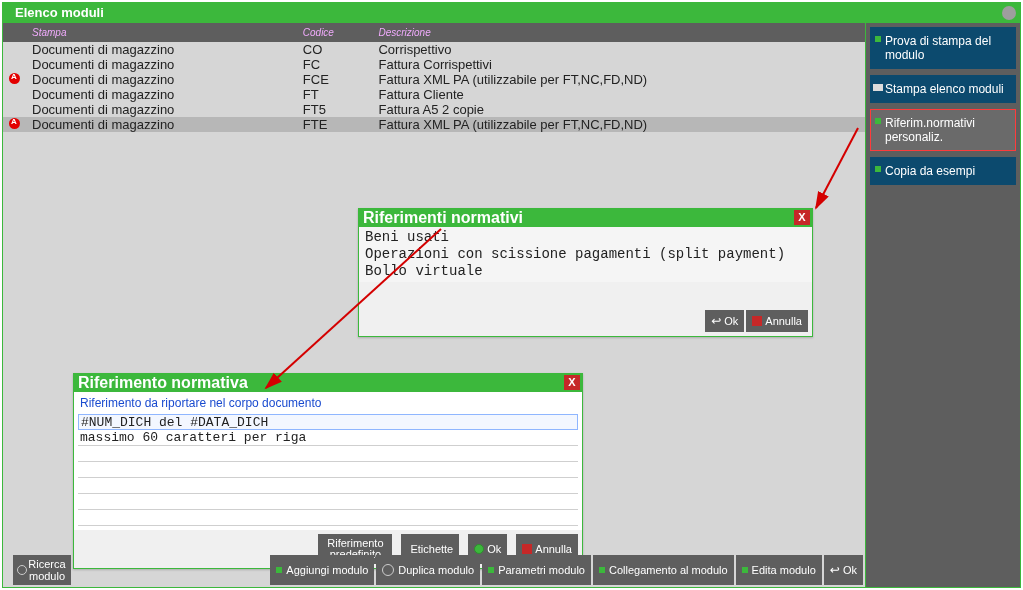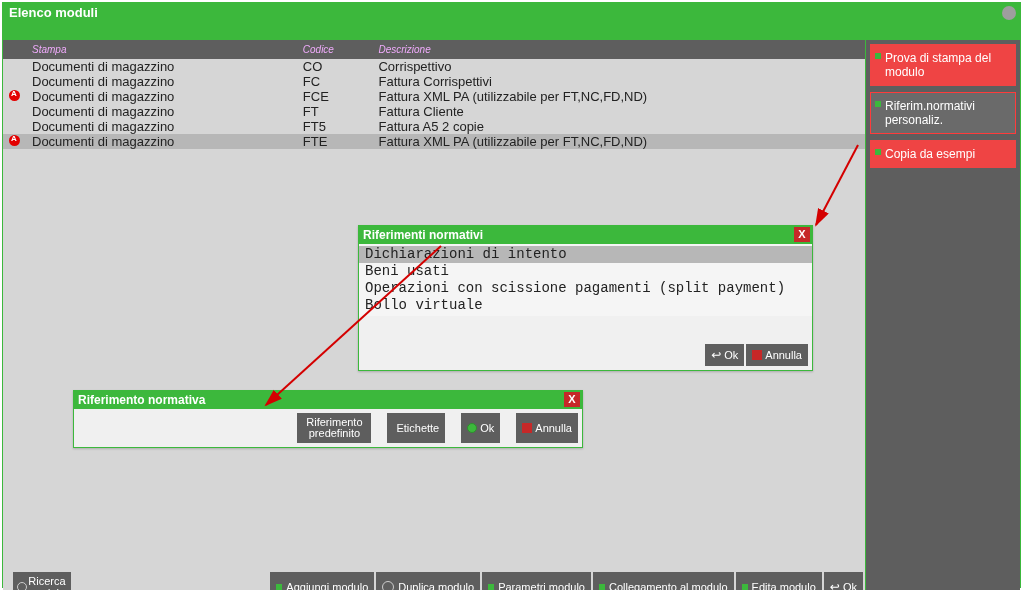--- a/index.html
+++ b/index.html
@@ -17,23 +17,23 @@
   .app-frame {
     position: absolute;
     left: 2px; top: 2px;
     width: 1019px; height: 586px;
     border: 1px solid #3cb83c;
   }
   .titlebar {
     background: #3cb83c;
     color: #fff;
     font-weight: bold;
-    height: 37px;
+    height: 20px;
     line-height: 20px;
-    padding-left: 6px;
+    padding-left: 12px;
     position: relative;
   }
   .titlebar .title-close {
     position: absolute; right: 4px; top: 3px;
     width: 14px; height: 14px; border-radius: 50%;
     background: #9e9e9e;
   }
   
   .content-row {
     display: flex;
@@ -74,21 +74,21 @@
   .red-dot {
     display: inline-block; width: 11px; height: 11px; border-radius: 50%;
     background: #e30000; position: relative;
   }
   .red-dot::after {
     content: "A"; color: #fff; font-size: 8px; font-weight: bold;
     position: absolute; left: 2px; top: -1px;
   }
   
   .side-btn {
-    background: #ef4444;
+    background: #0c4a6e;
     color: #fff;
     padding: 6px 6px 6px 14px;
     font-size: 12px;
     line-height: 14px;
     border: 1px solid transparent;
     position: relative;
   }
   .side-btn.highlight { border: 1px solid #ff3b3b; background: #6a6a6a; }
   .side-btn::before {
     content: ""; position: absolute; left: 4px; top: 8px;
@@ -131,21 +131,21 @@
   
   .popup {
     position: absolute;
     border: 1px solid #3cb83c;
     background: #fff;
     box-shadow: 0 1px 2px rgba(0,0,0,.2);
   }
   .popup .ptitle {
     background: #3cb83c; color: #fff; font-weight: bold;
     height: 18px; line-height: 18px; padding: 0 4px;
-    font-size: 12px;
+    font-size: 16px;
   }
   .popup .pclose {
     position: absolute; right: 2px; top: 1px;
     width: 16px; height: 15px; background: #c62828; color:#fff;
     font-weight: bold; font-size: 11px; text-align: center; line-height: 15px;
   }
   
   .p1 { left: 355px; top: 185px; width: 455px; }
   .p1 .list {
     font-family: "Courier New", monospace;
@@ -170,21 +170,21 @@
     padding: 0 4px 4px;
     background:#fff;
   }
   .p2 .textpad .ta-row {
     border-bottom:1px solid #cfcfcf;
     font-family:"Courier New",monospace; font-size:13px;
     height:16px; line-height:16px; padding: 0 2px;
     background:#fff;
   }
   .p2 .textpad .ta-row.active { background:#f3f7ff; border:1px solid #8fb6ff; }
-  .p2 .pfoot2 { background:#f0f0f0; padding:4px; display:flex; justify-content:flex-end; gap:16px; }
+  .p2 .pfoot2 { background:#f0f0f0; padding:4px; display:flex; justify-content:flex-end; gap:9px; }
 </style>
 </head>
 <body>
 
 <div class="app-frame">
 
   <div class="titlebar">
     <span>Elenco moduli</span>
     <span class="title-close"></span>
   </div>
@@ -239,40 +239,49 @@
               <td>FTE</td>
               <td>Fattura XML PA (utilizzabile per FT,NC,FD,ND)</td>
             </tr>
           </tbody>
       </table>
 
       <div class="popup p1">
         <div class="ptitle">Riferimenti normativi</div>
         <div class="pclose">X</div>
         <div class="list">
-          <div class="row sel">Dichiarazioni di intento</div>
           <div class="row">Beni usati</div>
           <div class="row">Operazioni con scissione pagamenti (split payment)</div>
           <div class="row">Bollo virtuale</div>
         </div>
         <div class="pfoot">
           <div class="pbtn">
               <span class="arrow-back"></span>
               <span>Ok</span>
             </div>
           <div class="pbtn">
               <span class="x-ico"></span>
               <span>Annulla</span>
             </div>
         </div>
       </div>
 
       <div class="popup p2">
         <div class="ptitle">Riferimento normativa</div>
         <div class="pclose">X</div>
+        <div class="subtitle">Riferimento da riportare nel corpo documento</div>
+        <div class="textpad">
+          <div class="ta-row active">#NUM_DICH del #DATA_DICH</div>
+          <div class="ta-row">massimo 60 caratteri per riga</div>
+          <div class="ta-row"></div>
+          <div class="ta-row"></div>
+          <div class="ta-row"></div>
+          <div class="ta-row"></div>
+          <div class="ta-row"></div>
+        </div>
         <div class="pfoot2">
           <div class="pbtn">
               <span style="max-width:62px; display:inline-block; line-height:11px; text-align:center;">Riferimento predefinito</span>
             </div>
           <div class="pbtn">
               <span class="dot"></span>
               <span>Etichette</span>
             </div>
           <div class="pbtn">
               <span class="ok-ico"></span>
@@ -321,18 +330,19 @@
           </marker>
         </defs>
         <line x1="855" y1="105" x2="813" y2="185" stroke="#d40000" stroke-width="2" marker-end="url(#ah)"></line>
         <line x1="438" y1="206" x2="263" y2="365" stroke="#d40000" stroke-width="2" marker-end="url(#ah)"></line>
       </svg>
 
     </div>
 
     <div class="side-panel">
       <div class="side-btn"><span>Prova di stampa del modulo</span></div>
+      <div class="side-btn printer"><span>Stampa elenco moduli</span></div>
       <div class="side-btn highlight"><span>Riferim.normativi personaliz.</span></div>
       <div class="side-btn"><span>Copia da esempi</span></div>
     </div>
 
   </div>
 </div>
 
 </body></html>

